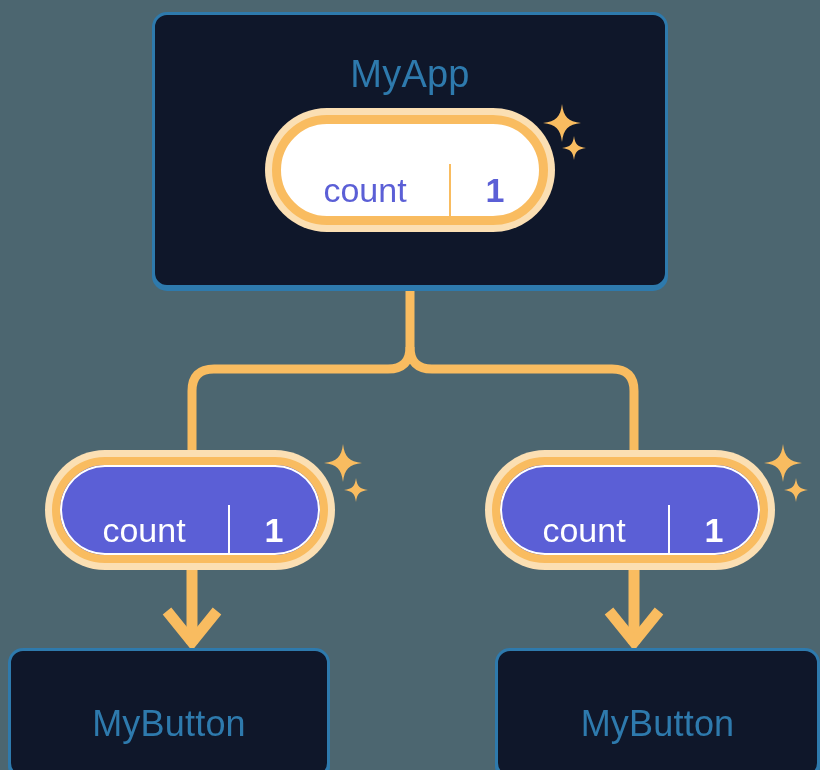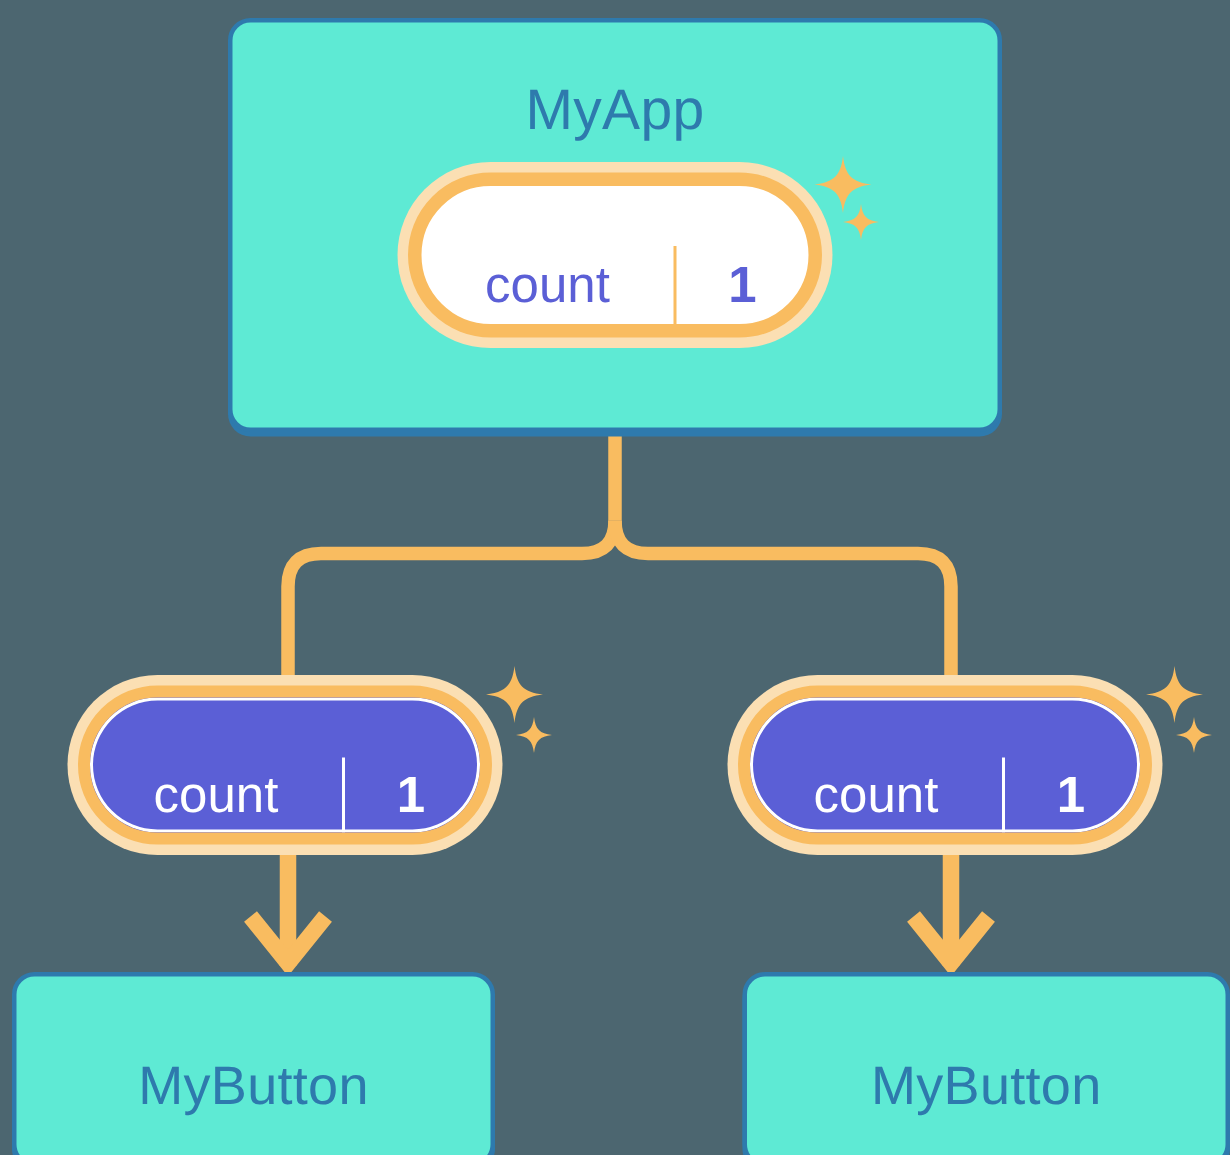--- a/index.html
+++ b/index.html
@@ -24,21 +24,21 @@
   #wires {
     position: absolute;
     left: 0; top: 0;
     width: 820px; height: 770px;
     pointer-events: none;
   }
 
   
   .card {
     position: absolute;
-    background: #5eead4;
+    background: #0f172a;
     border: 3px solid #2e7aad;
     border-radius: 15px;
     box-sizing: border-box;
     box-shadow: 0 3px 0 0 #2e7aad;
   }
   #app-card {
     left: 152px;
     top: 12px;
     width: 516px;
     height: 276px;

